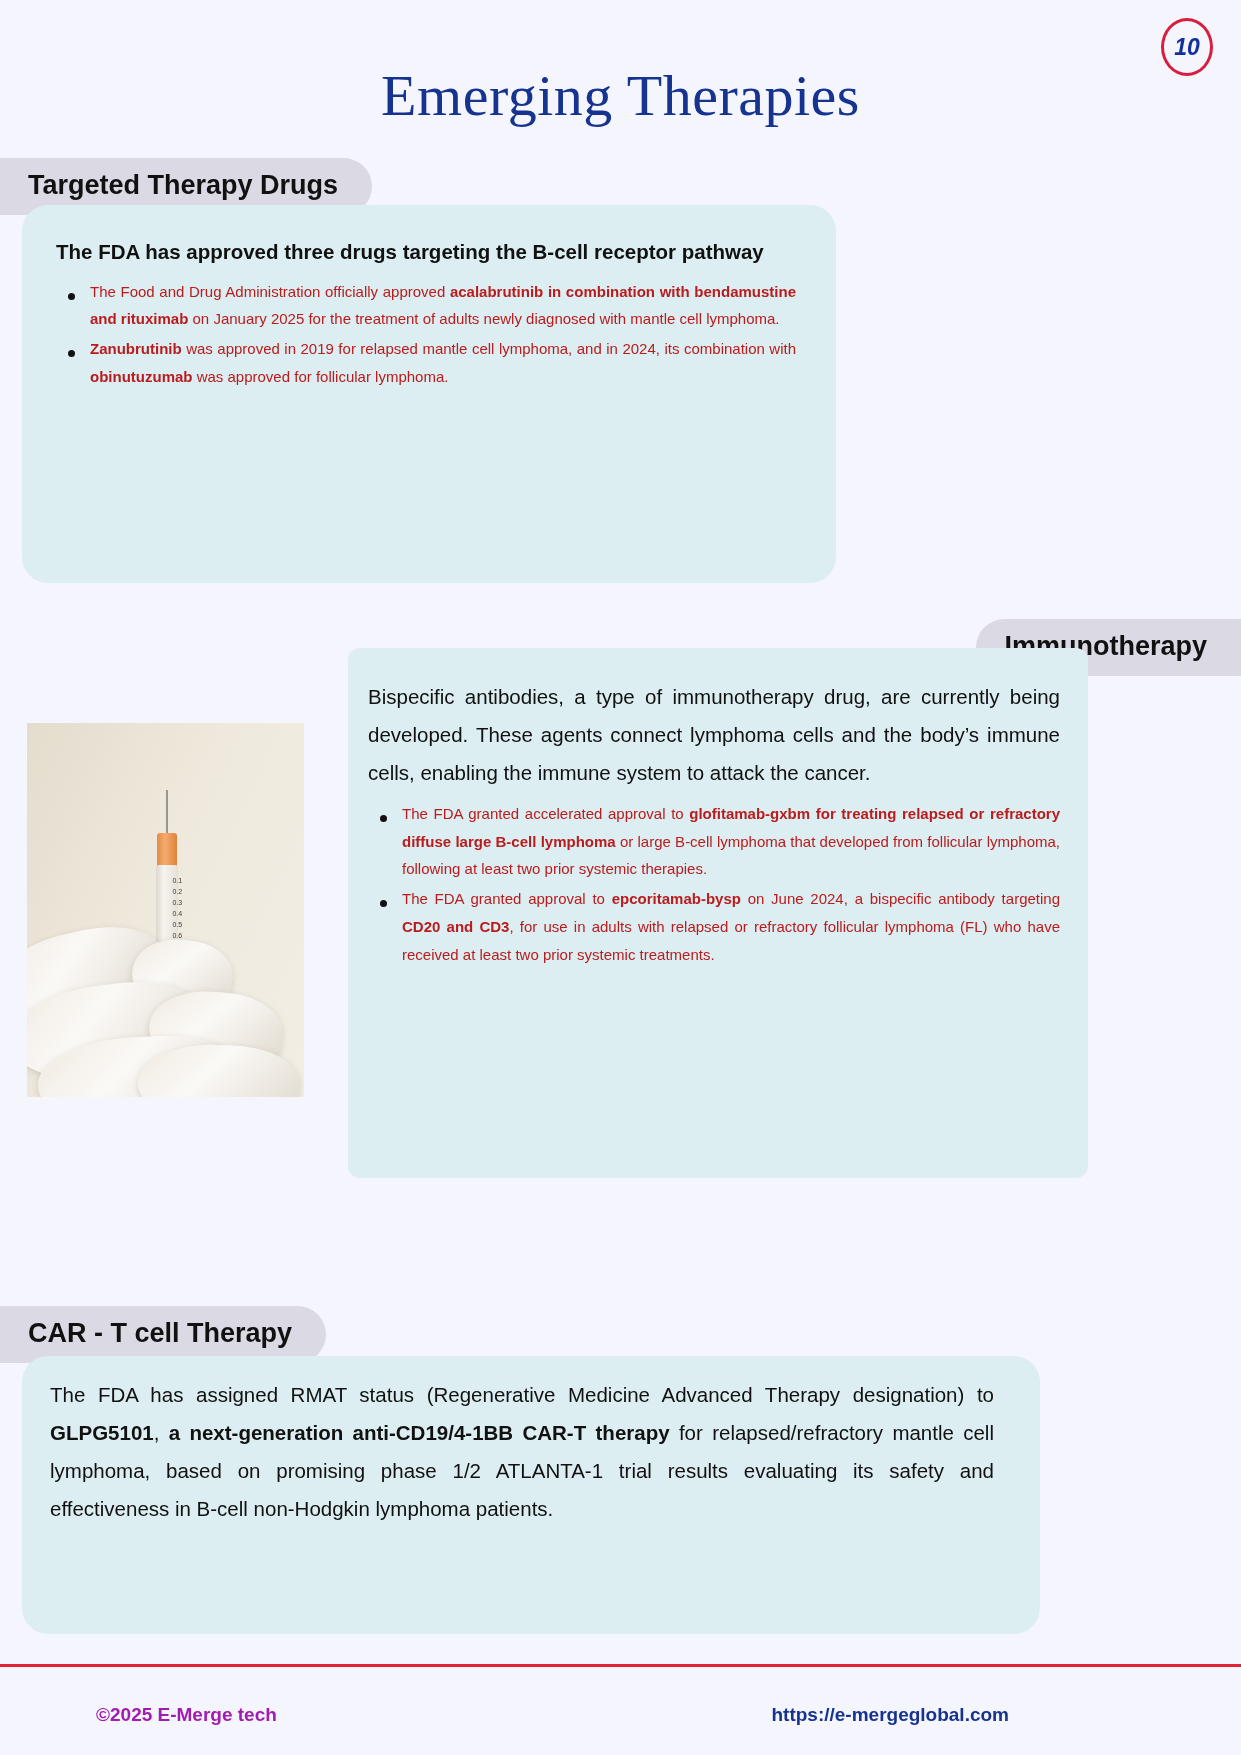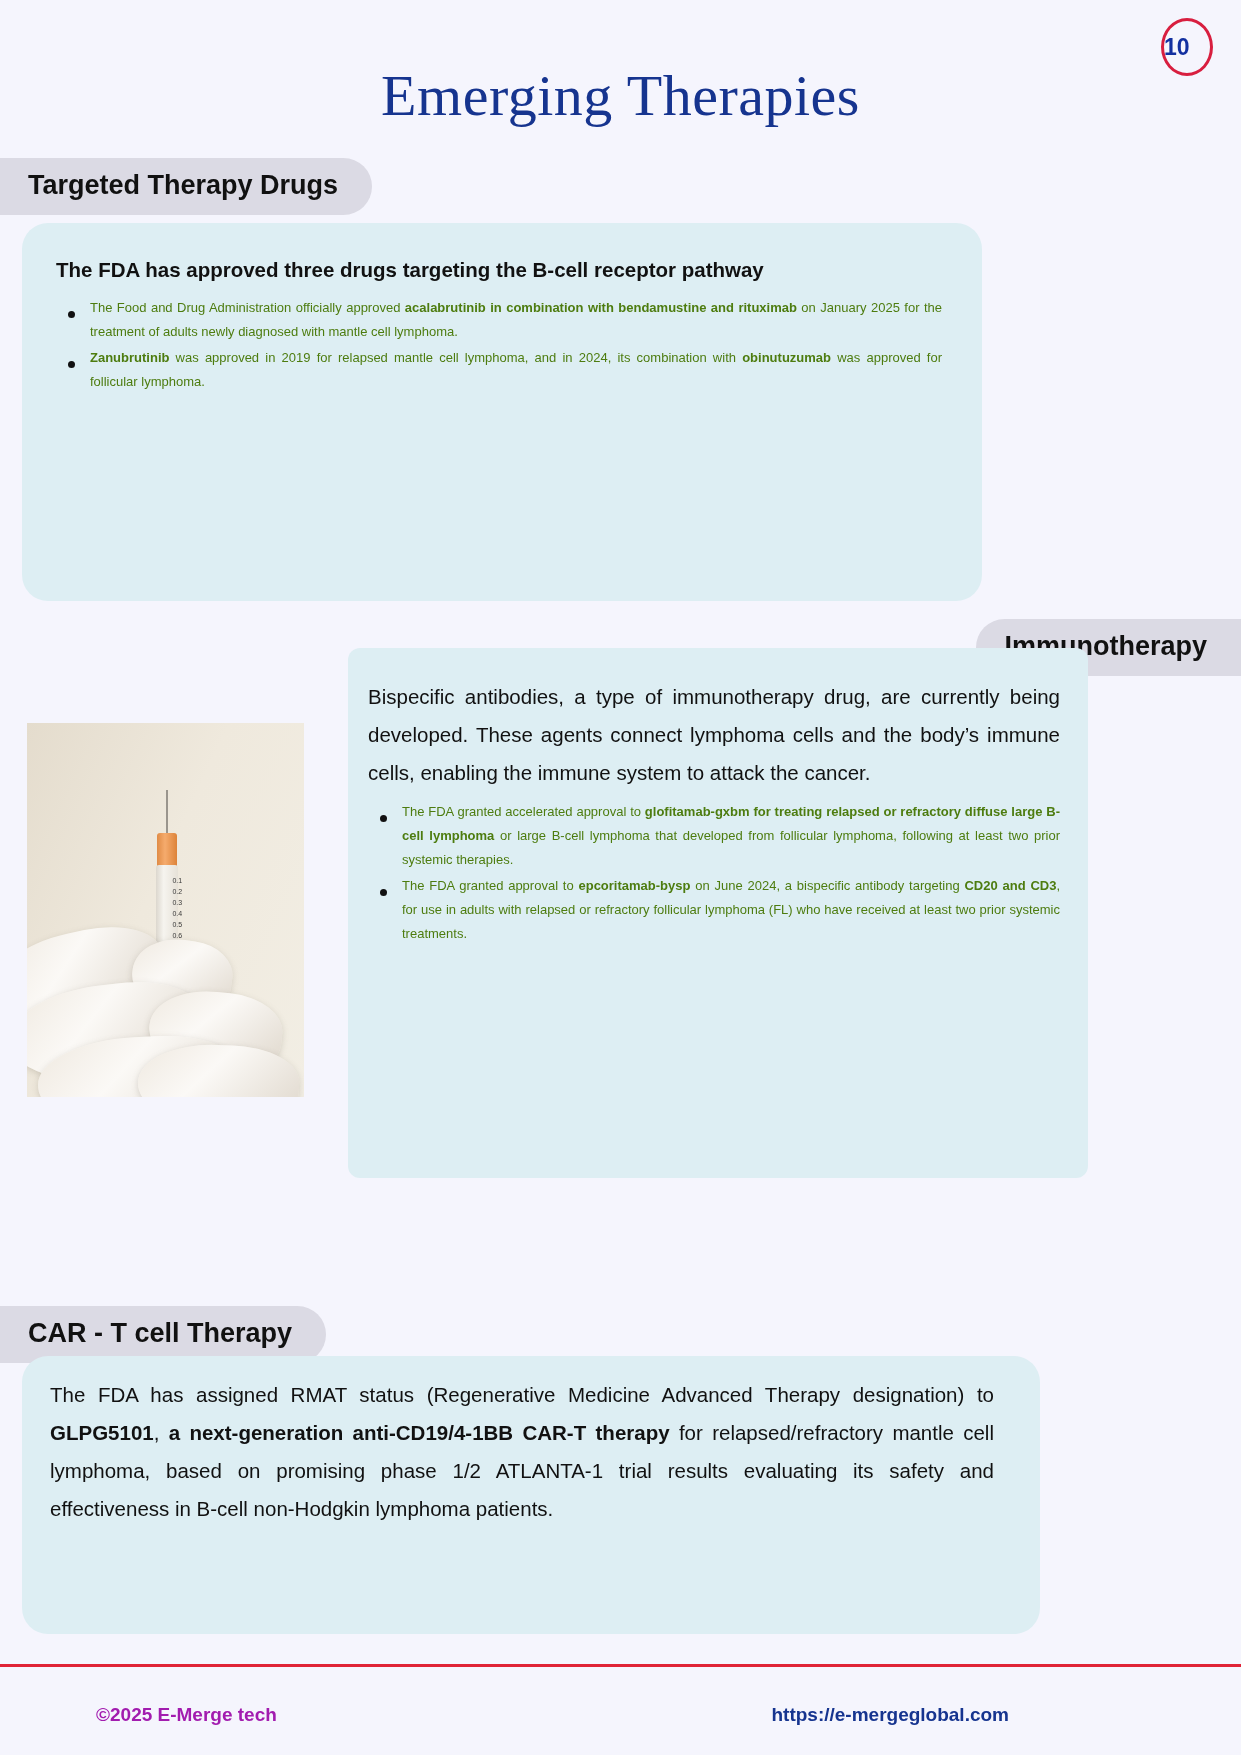--- a/index.html
+++ b/index.html
@@ -19,22 +19,24 @@
   .page-badge {
     position: absolute;
     top: 18px;
     right: 28px;
     width: 52px;
     height: 58px;
     border: 3px solid #d81e3f;
     border-radius: 50%;
     display: flex;
     align-items: center;
+    justify-content: center;
     box-sizing: border-box;
     background: #f5f5fd;
+    font-style: italic;
   }
   .page-badge span {
     color: #1330a0;
     font-weight: bold;
     font-size: 23px;
     font-family: "Liberation Sans", sans-serif;
   }
 
   
   .page-title {
@@ -87,23 +89,23 @@
     margin: 0 0 12px 0;
     line-height: 1.35;
   }
   ul.bullets {
     margin: 0;
     padding: 0 0 0 34px;
     list-style: none;
   }
   ul.bullets > li {
     position: relative;
-    font-size: 13px;
+    font-size: 15px;
     line-height: 1.85;
-    color: #4d7c0f;
+    color: #b91c1c;
     text-align: justify;
     margin-bottom: 2px;
   }
   ul.bullets > li::before {
     content: "";
     position: absolute;
     left: -22px;
     top: 15px;
     width: 7px;
     height: 7px;
@@ -221,21 +223,21 @@
 <body>
 
 <div class="page-badge">
   <span>10</span>
 </div>
 
 <div class="page-title">Emerging Therapies</div>
 
 <div class="pill pill-left" style="top:158px;">Targeted Therapy Drugs</div>
 
-<div class="card" style="left:22px; top:223px; width:960px; height:378px; border-radius:26px;">
+<div class="card" style="left:22px; top:205px; width:814px; height:378px; border-radius:26px;">
   <div style="padding:33px 40px 0 34px;">
     <div class="lead">The FDA has approved three drugs targeting the B-cell receptor pathway</div>
     <ul class="bullets">
       <li><span>The Food and Drug Administration officially approved </span><b>acalabrutinib in combination with bendamustine and rituximab</b><span> on January 2025 for the treatment of adults newly diagnosed with mantle cell lymphoma.</span></li>
       <li><b>Zanubrutinib</b><span> was approved in 2019 for relapsed mantle cell lymphoma, and in 2024, its combination with </span><b>obinutuzumab</b><span> was approved for follicular lymphoma.</span></li>
     </ul>
   </div>
 </div>
 
 <div class="pill pill-right" style="top:619px;">Immunotherapy</div>

